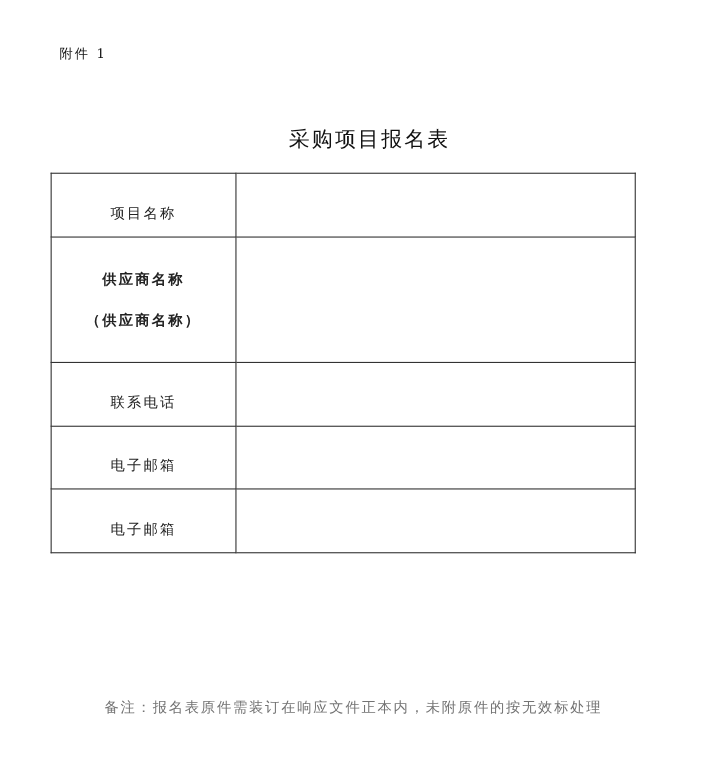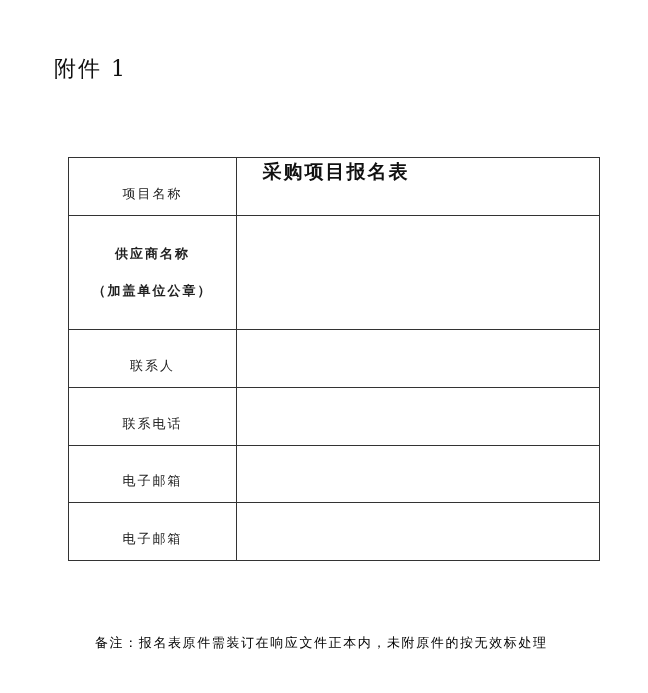--- a/index.html
+++ b/index.html
@@ -11,43 +11,42 @@
       width: 648px;
       height: 693px;
       position: relative;
       overflow: hidden;
       font-family: "DejaVu Serif", "Liberation Serif", serif;
       color: #111111;
     }
     .attachment {
       position: absolute;
       left: 54px;
-      top: 54px;
-      font-size: 22px;
+      top: 41px;
+      font-size: 12px;
       letter-spacing: 2px;
       color: #111;
       font-family: "DejaVu Serif", serif;
     }
     .title {
       position: absolute;
       left: 0;
       width: 648px;
       top: 114px;
       text-align: center;
       font-size: 19px;
-      font-weight: bold;
+      font-weight: normal;
       letter-spacing: 2px;
       padding-left: 24px;
       box-sizing: border-box;
       font-family: "DejaVu Serif", serif;
-      margin-top: 45px;
     }
     .form-table {
       position: absolute;
-      left: 68px;
+      left: 46px;
       top: 157px;
       width: 531px;
       border-collapse: collapse;
       table-layout: fixed;
       border-radius: 25px;
     }
     .form-table td {
       border: 1.5px solid #333;
       padding: 0;
       vertical-align: middle;
@@ -74,47 +73,43 @@
     }
     .form-table td.value {
       width: 362px;
     }
     .note {
       position: absolute;
       left: 95px;
       top: 634px;
       font-size: 13px;
       letter-spacing: 1.6px;
-      color: #000000;
+      color: #737373;
       font-family: Liberation Mono, monospace;
       white-space: nowrap;
     }
   </style>
 </head>
 <body>
 
 <div class="attachment">附件 1</div>
 
 <div class="title">采购项目报名表</div>
 
 <table class="form-table">
   <tbody>
       <tr style="height:58px;">
     <td class="label">项目名称</td>
     <td class="value"></td>
   </tr>
   <tr style="height:114px;font-weight:bold;">
     <td class="label double">
       <span class="line1">供应商名称</span>
-      <span class="line2">（加盖单位公章）</span>
+      <span class="line2">（供应商名称）</span>
     </td>
-    <td class="value"></td>
-  </tr>
-  <tr style="height:58px;">
-    <td class="label">联系人</td>
     <td class="value"></td>
   </tr>
   <tr style="height:58px;">
     <td class="label">联系电话</td>
     <td class="value"></td>
   </tr>
   <tr style="height:57px;">
     <td class="label">电子邮箱</td>
     <td class="value"></td>
   </tr>

